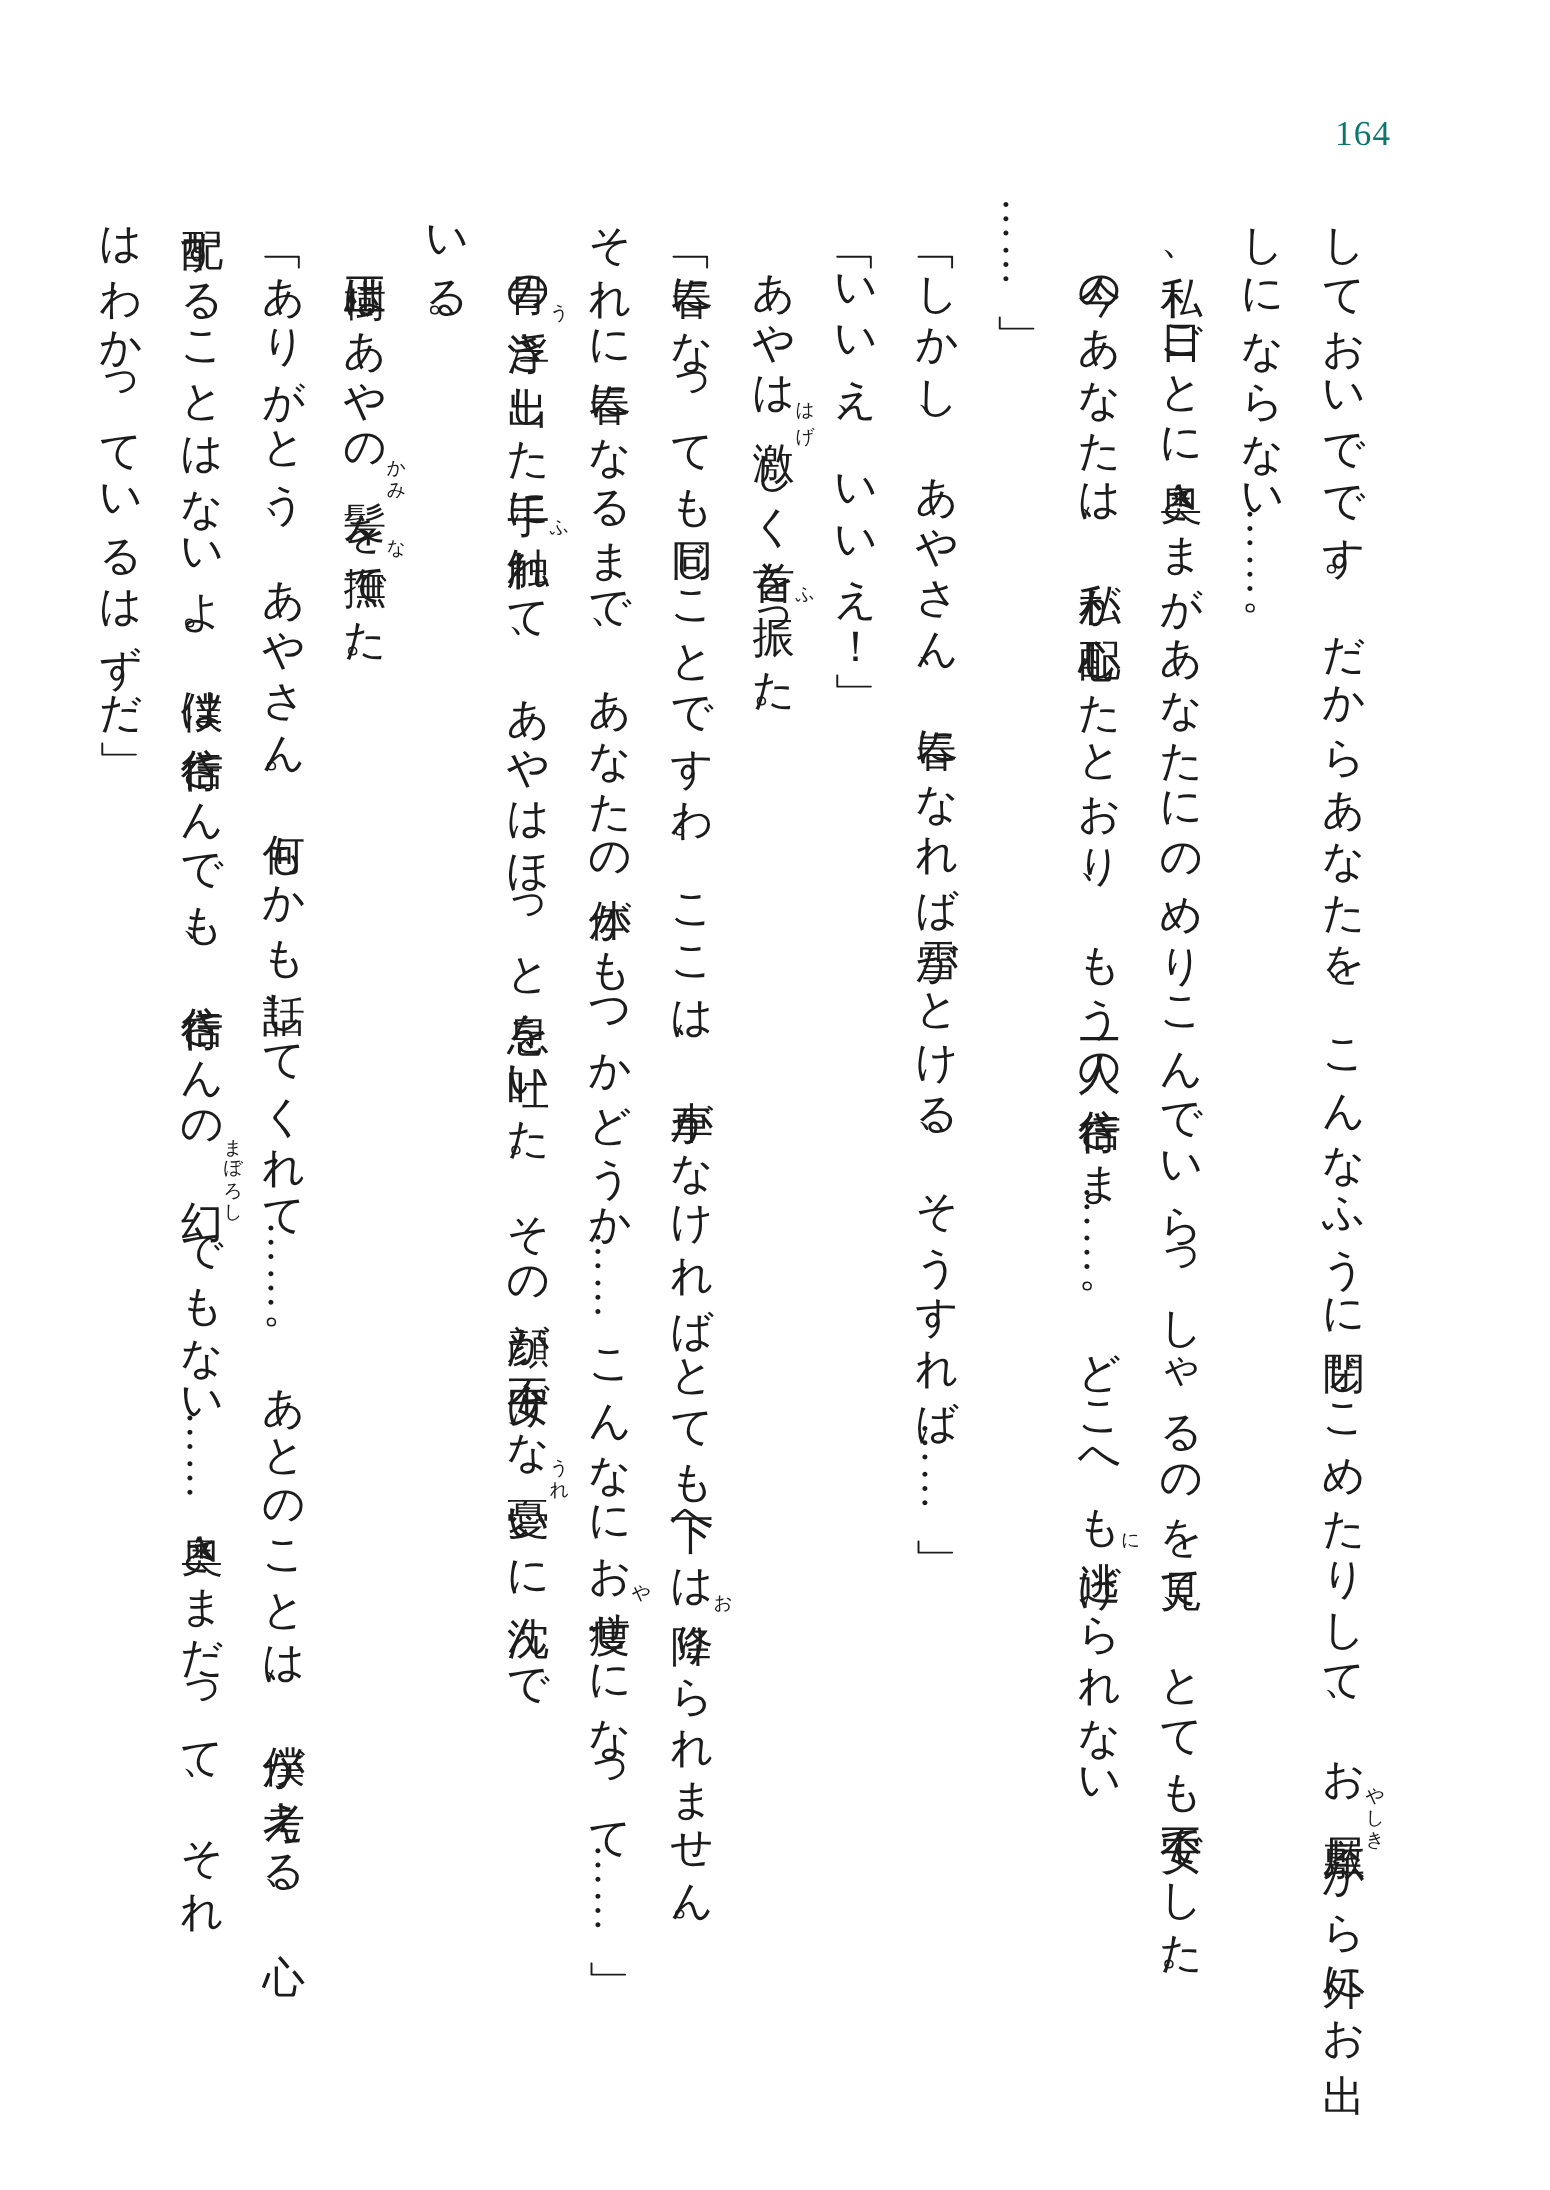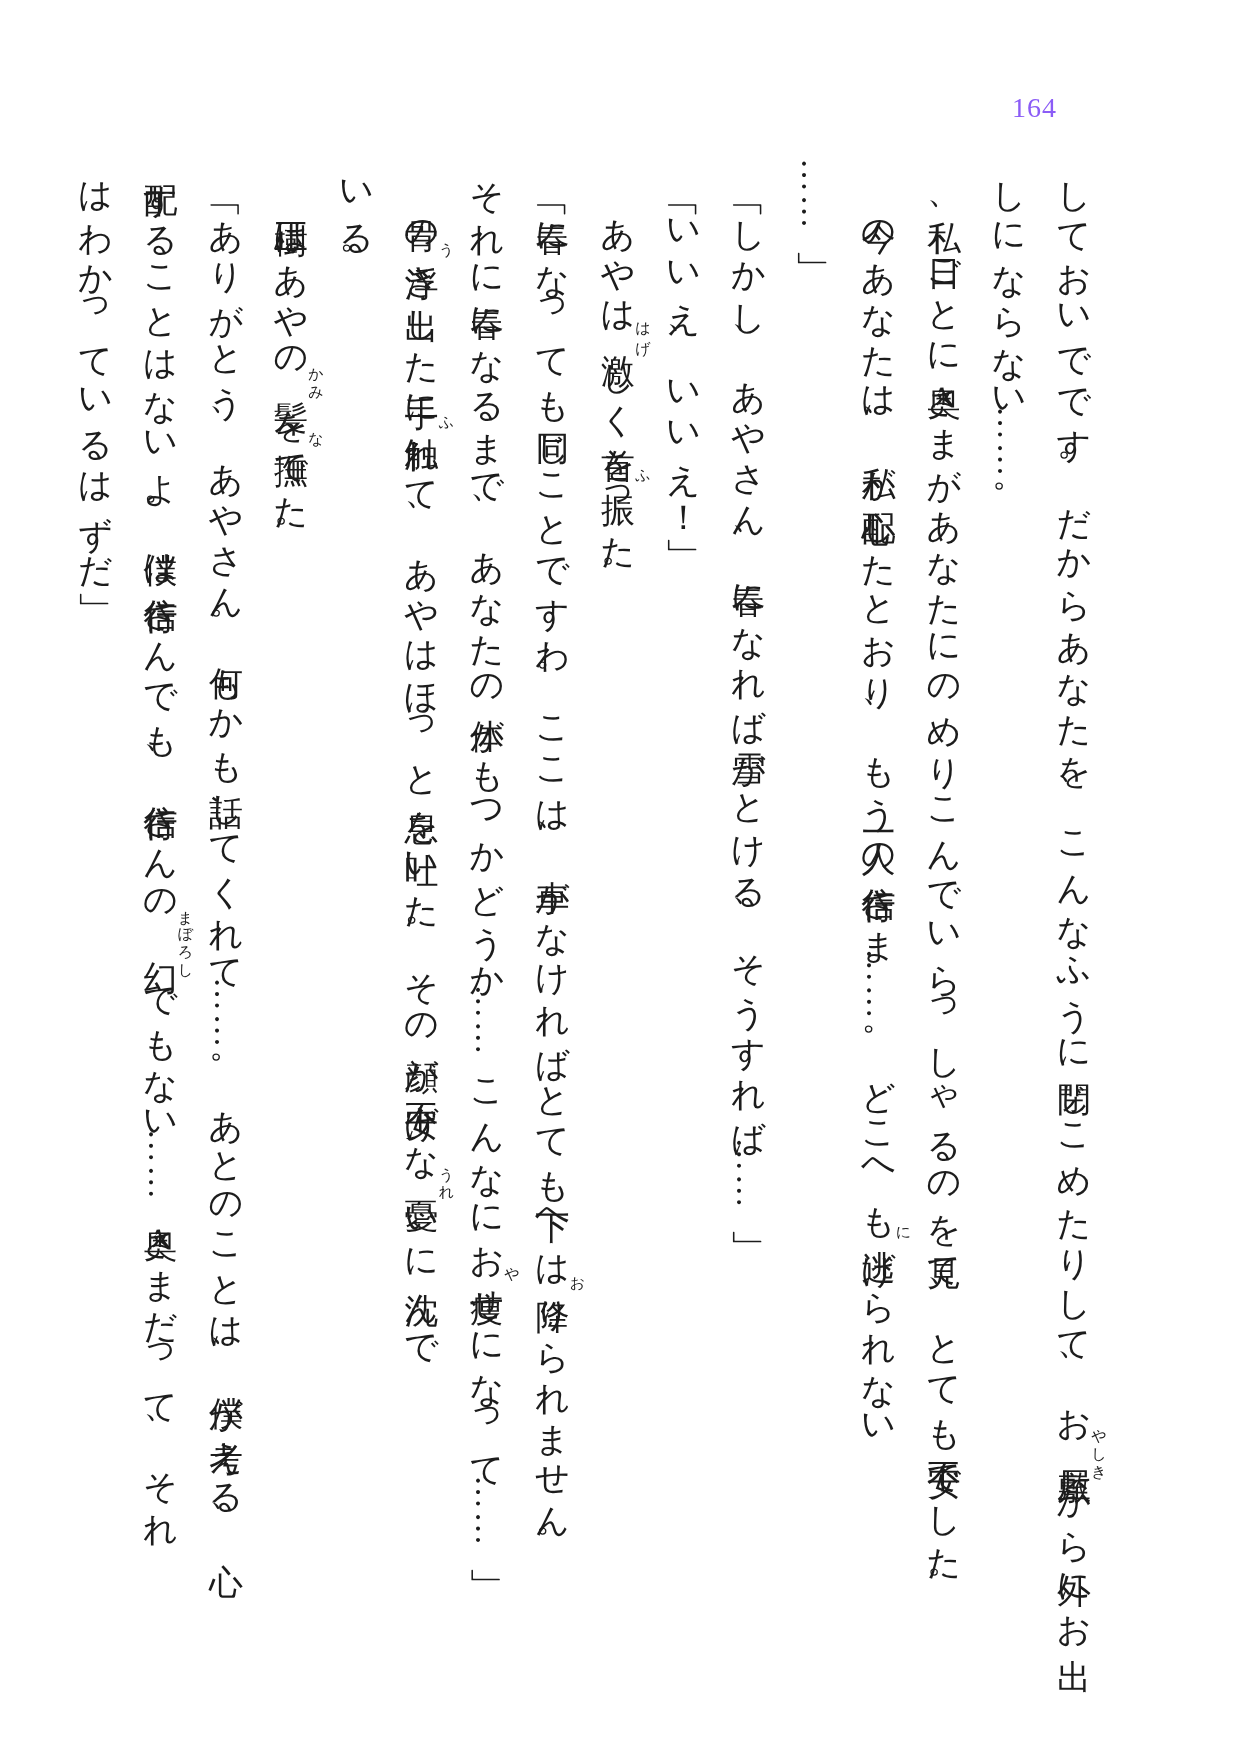--- a/index.html
+++ b/index.html
@@ -12,24 +12,24 @@
     width: 1240px;
     height: 1752px;
     background: #ffffff;
     overflow: hidden;
     font-family: "Liberation Serif", "DejaVu Serif", serif;
     color: #1c1c1c;
   }
   .page-number {
     position: absolute;
     top: 92px;
-    left: 1012px;
+    left: 1068px;
     font-size: 28px;
     letter-spacing: 1px;
-    color: #8b5cf6;
+    color: #0f766e;
   }
   .text-area {
     position: absolute;
     top: 158px;
     right: 133px;
     height: 1464px;
     writing-mode: vertical-rl;
     text-orientation: mixed;
     overflow: visible;
   }

